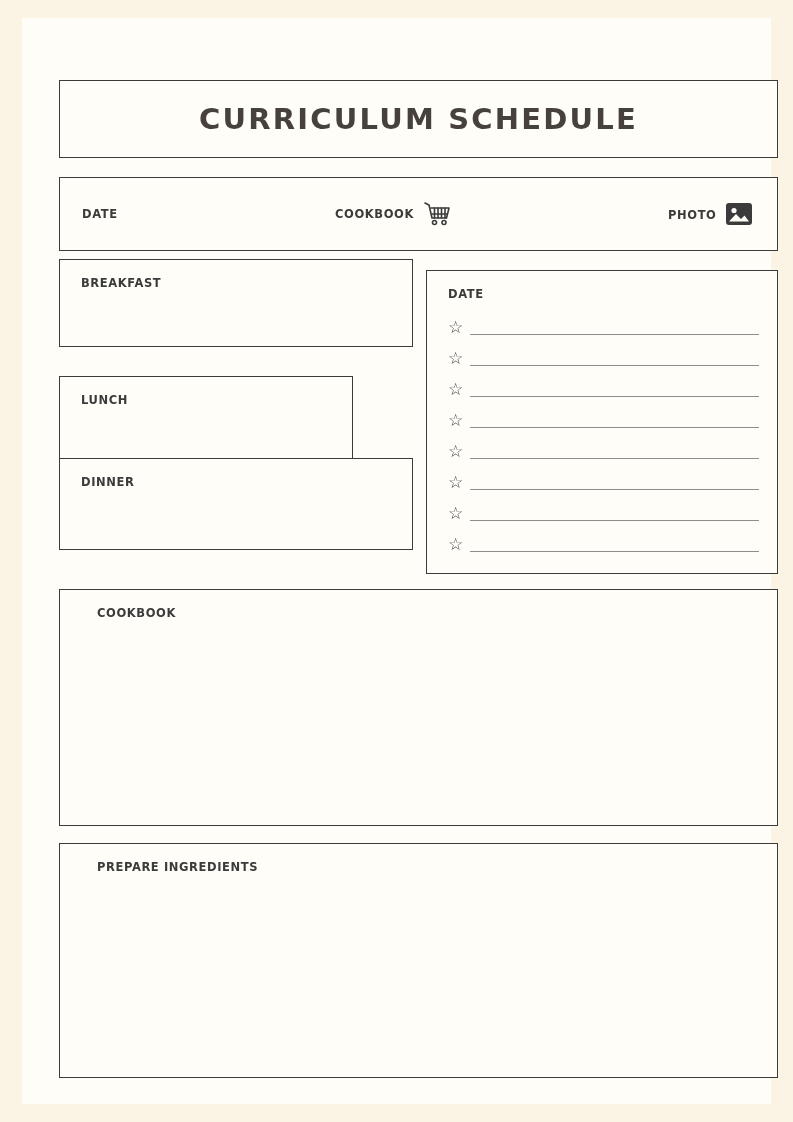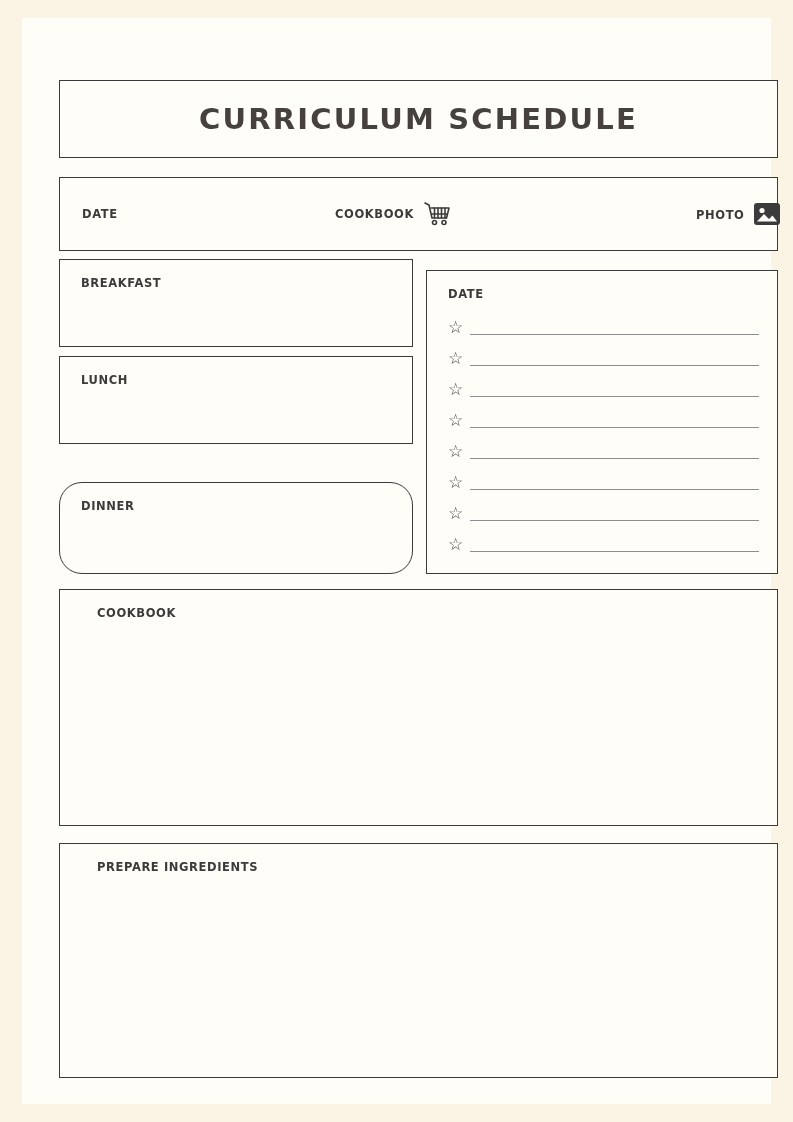--- a/index.html
+++ b/index.html
@@ -70,27 +70,27 @@
   .meta-item {
     position: absolute;
     top: 50%;
     transform: translateY(-50%);
     display: flex;
     align-items: center;
     gap: 9px;
   }
   #meta-date { left: 22px; }
   #meta-shopping { left: 275px; }
-  #meta-photo { left: 636px; }
+  #meta-photo { left: 608px; }
   .icon-svg { display: block; }
 
   
   #breakfast-box { left: 37px; top: 241px; width: 354px; height: 88px; }
-  #lunch-box     { left: 37px; top: 338px; width: 354px; height: 88px; }
-  #dinner-box    { left: 37px; top: 464px; width: 354px; height: 92px; border-radius: 23px; }
+  #lunch-box     { left: 37px; top: 358px; width: 294px; height: 88px; }
+  #dinner-box    { left: 37px; top: 440px; width: 354px; height: 92px; }
   .meal-label {
     position: absolute;
     left: 21px;
     top: 16px;
   }
 
   
   #checklist-box { left: 404px; top: 252px; width: 352px; height: 304px; }
   #checklist-title {
     position: absolute;

